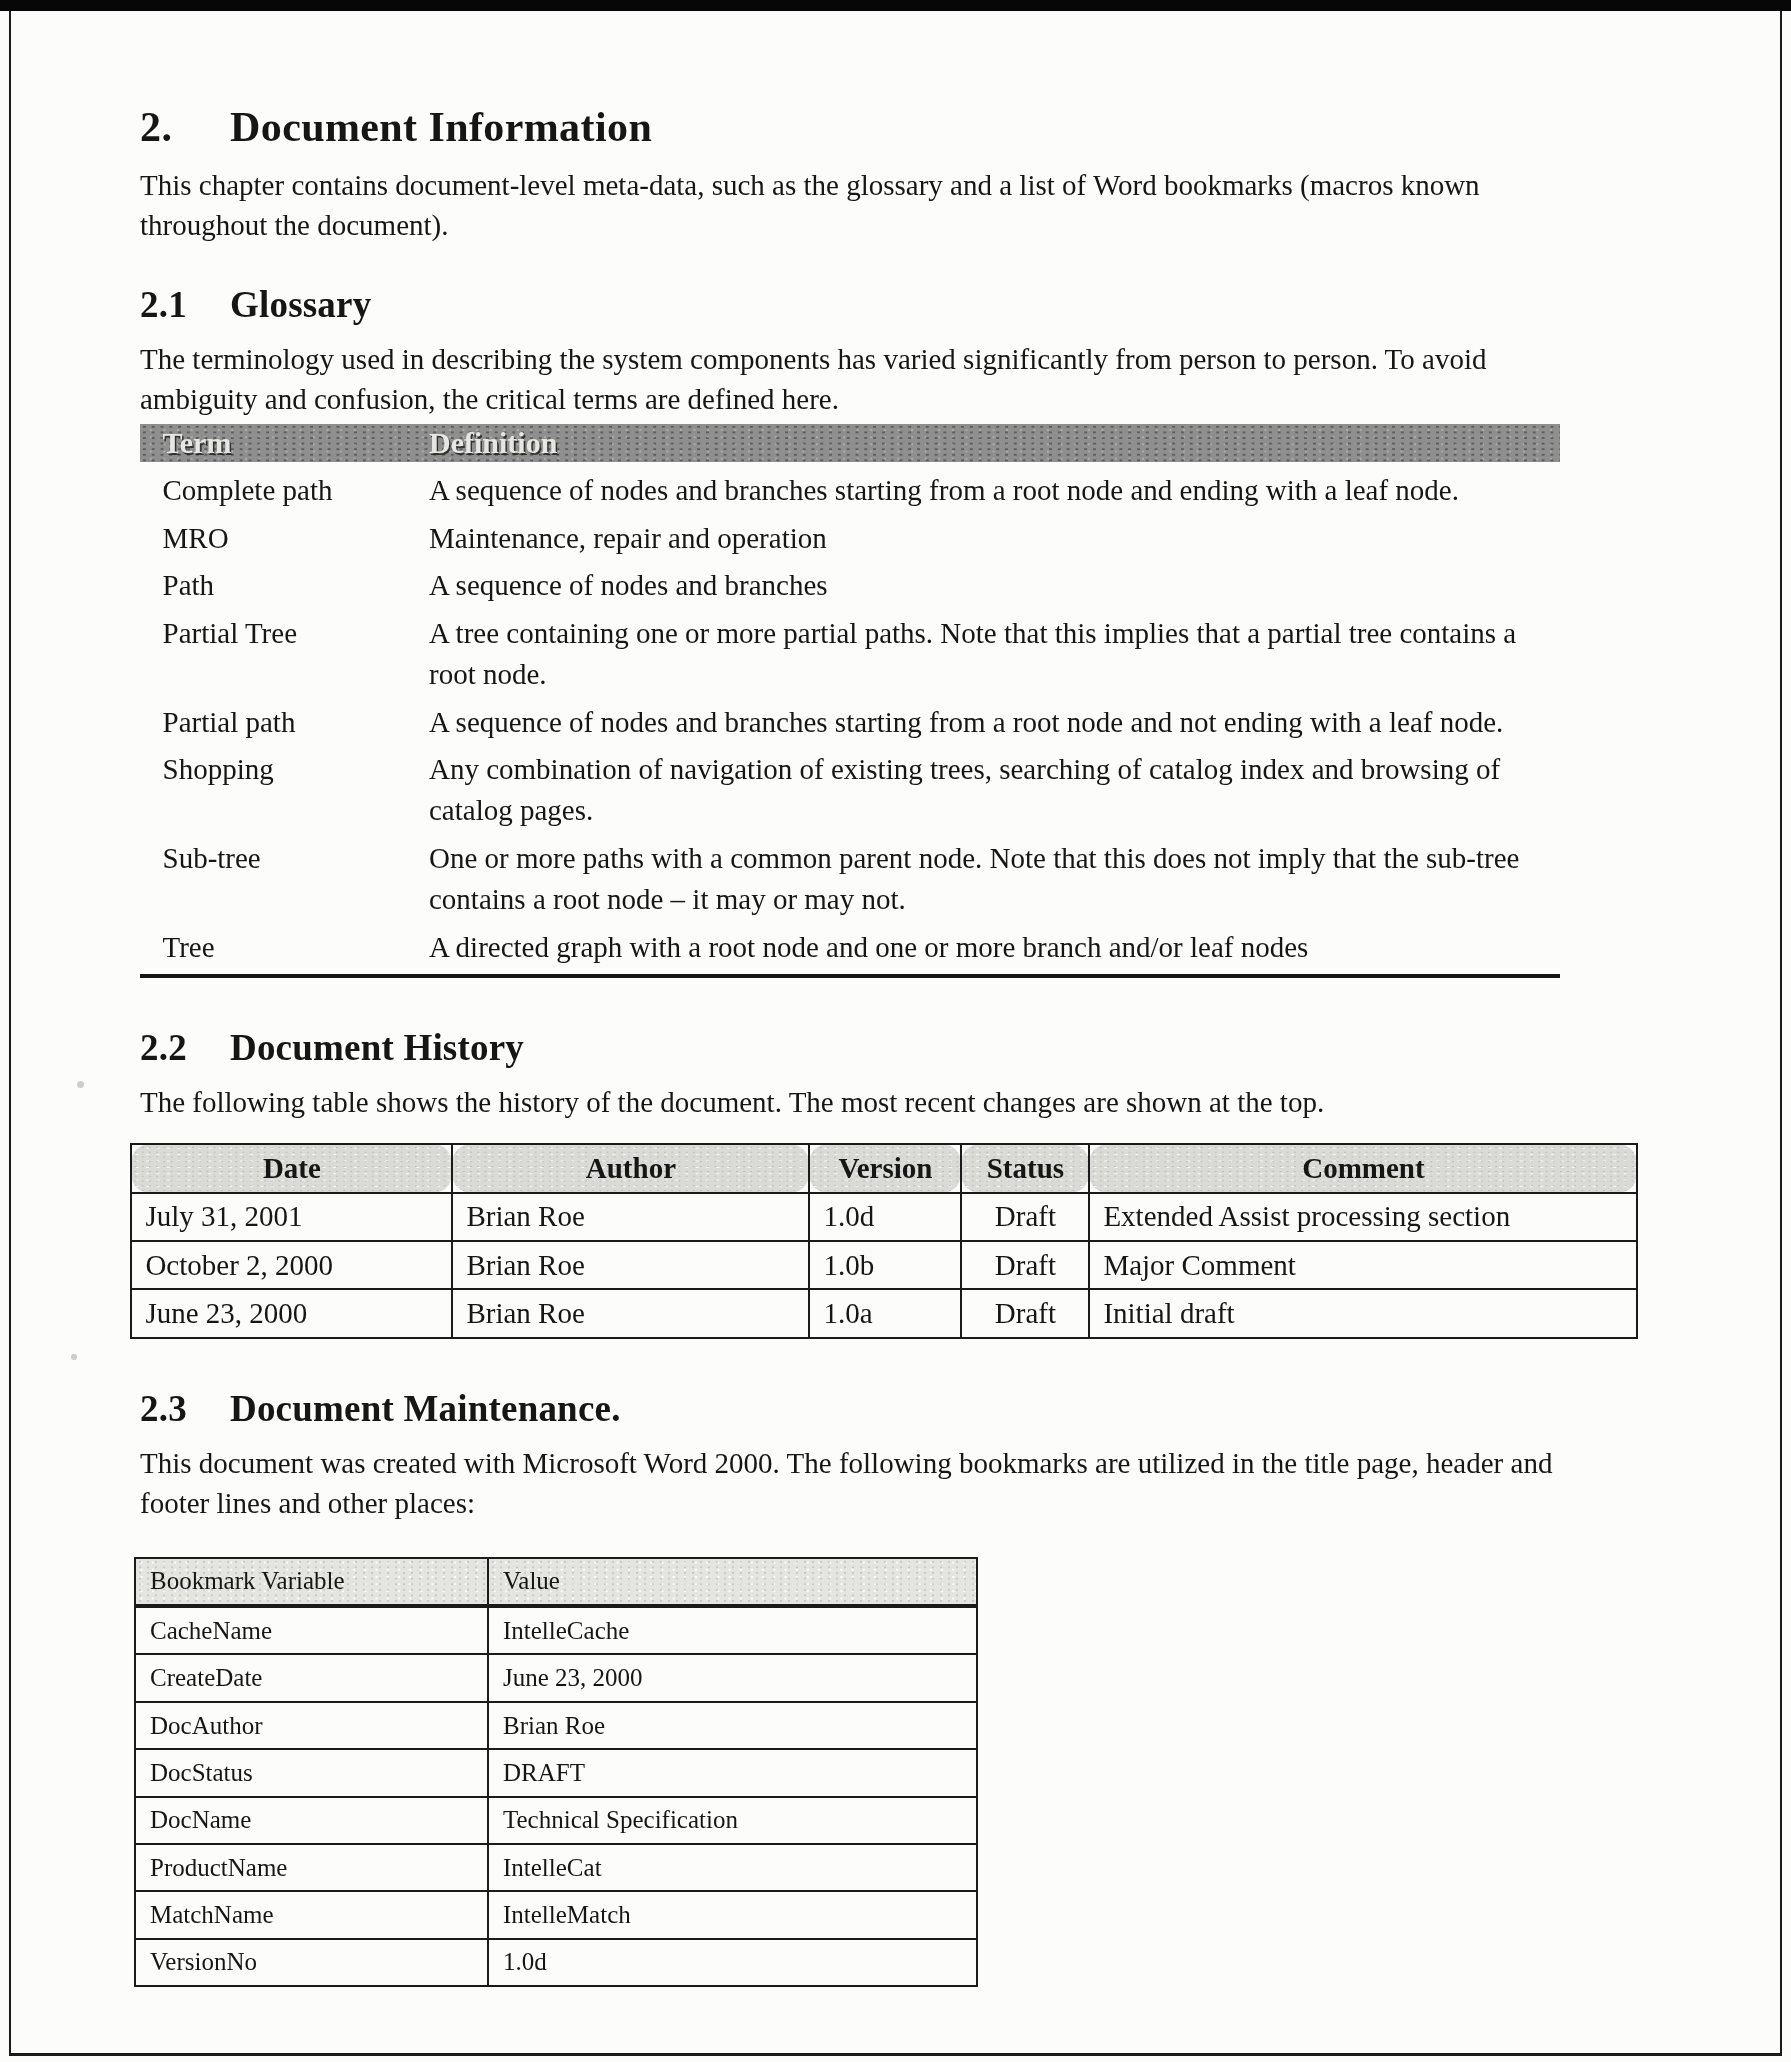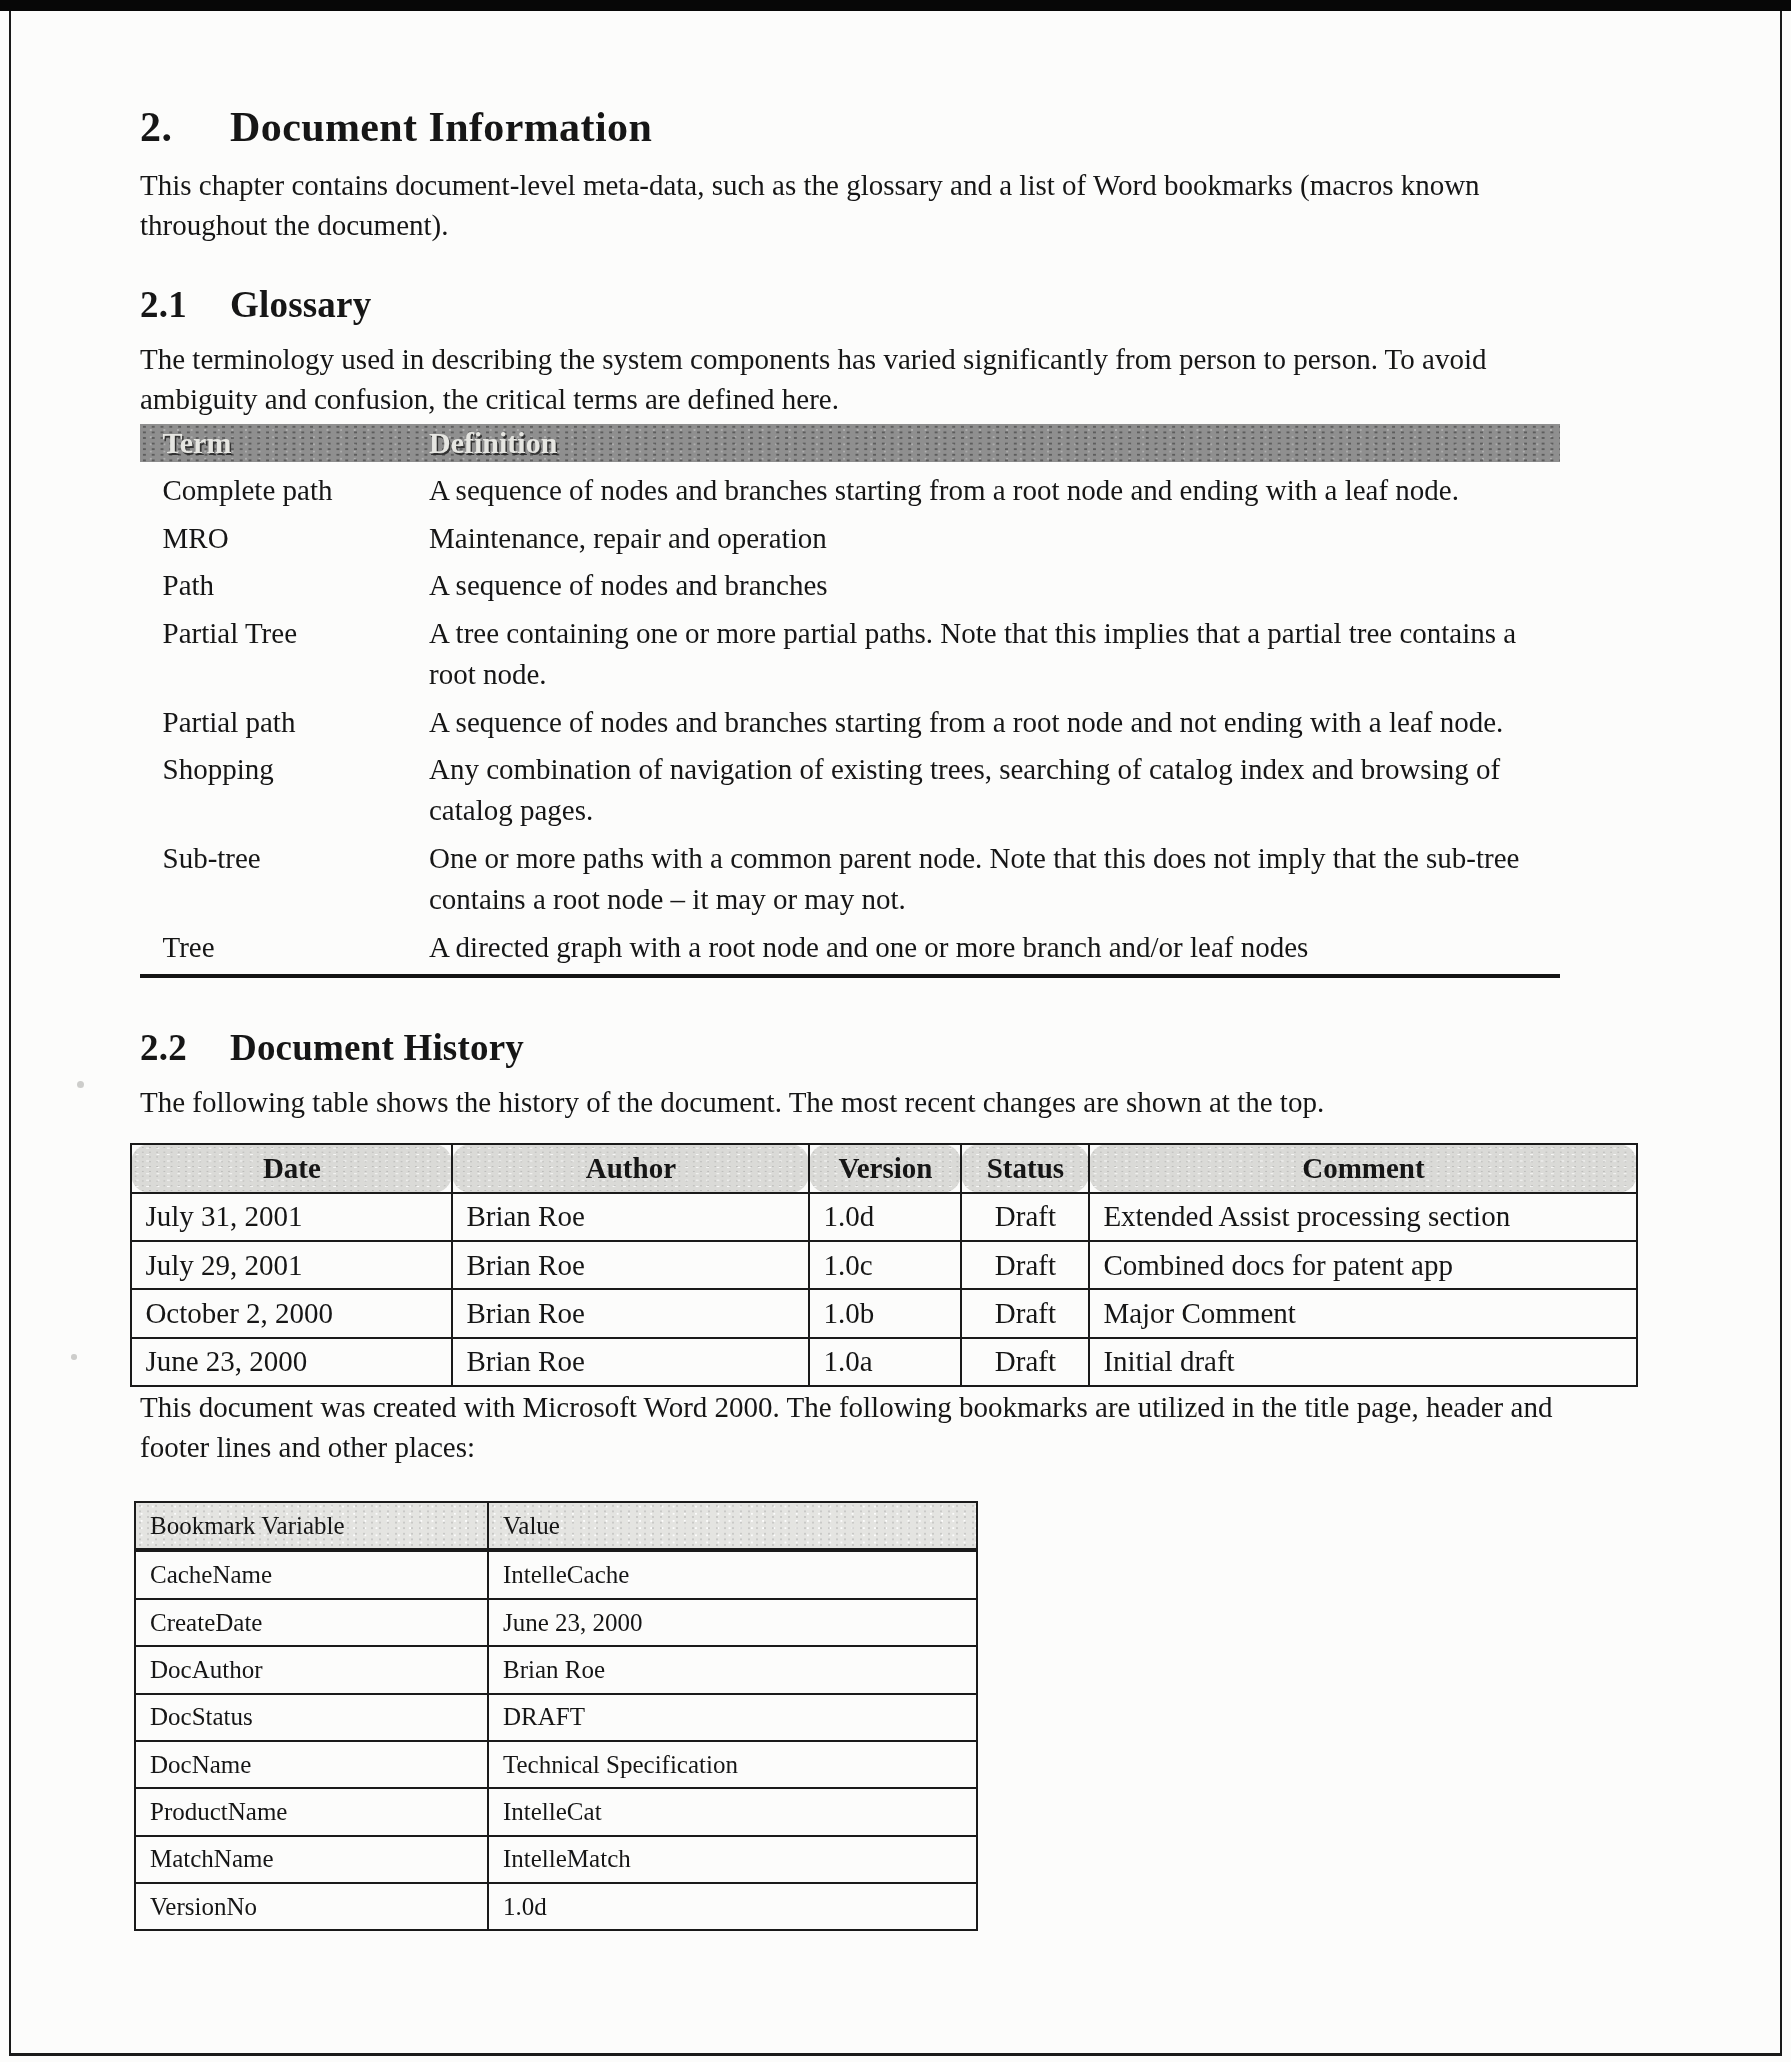--- a/index.html
+++ b/index.html
@@ -180,43 +180,39 @@
       </thead>
       <tbody>
         <tr>
           <td>July 31, 2001</td>
           <td>Brian Roe</td>
           <td>1.0d</td>
           <td class="center">Draft</td>
           <td>Extended Assist processing section</td>
         </tr>
         <tr>
-          <td>July 29, 2001</td>
-          <td>Brian Roe</td>
-          <td>1.0c</td>
-          <td class="center">Draft</td>
-          <td>Combined docs for patent app</td>
-        </tr>
-        <tr>
           <td>October 2, 2000</td>
           <td>Brian Roe</td>
           <td>1.0b</td>
           <td class="center">Draft</td>
           <td>Major Comment</td>
         </tr>
         <tr>
           <td>June 23, 2000</td>
           <td>Brian Roe</td>
           <td>1.0a</td>
           <td class="center">Draft</td>
           <td>Initial draft</td>
         </tr>
       </tbody>
     </table>
 
+    <h2>
+      <span class="num">2.3</span><span>Document Maintenance.</span>
+    </h2>
     <p>This document was created with Microsoft Word 2000. The following bookmarks are utilized in the title page, header and footer lines and other places:</p>
 
     <table class="bm">
       <colgroup>
           <col class="b1">
           <col>
         </colgroup>
       <thead>
         <tr>
           <th class="lighter-speckle">Bookmark Variable</th>

